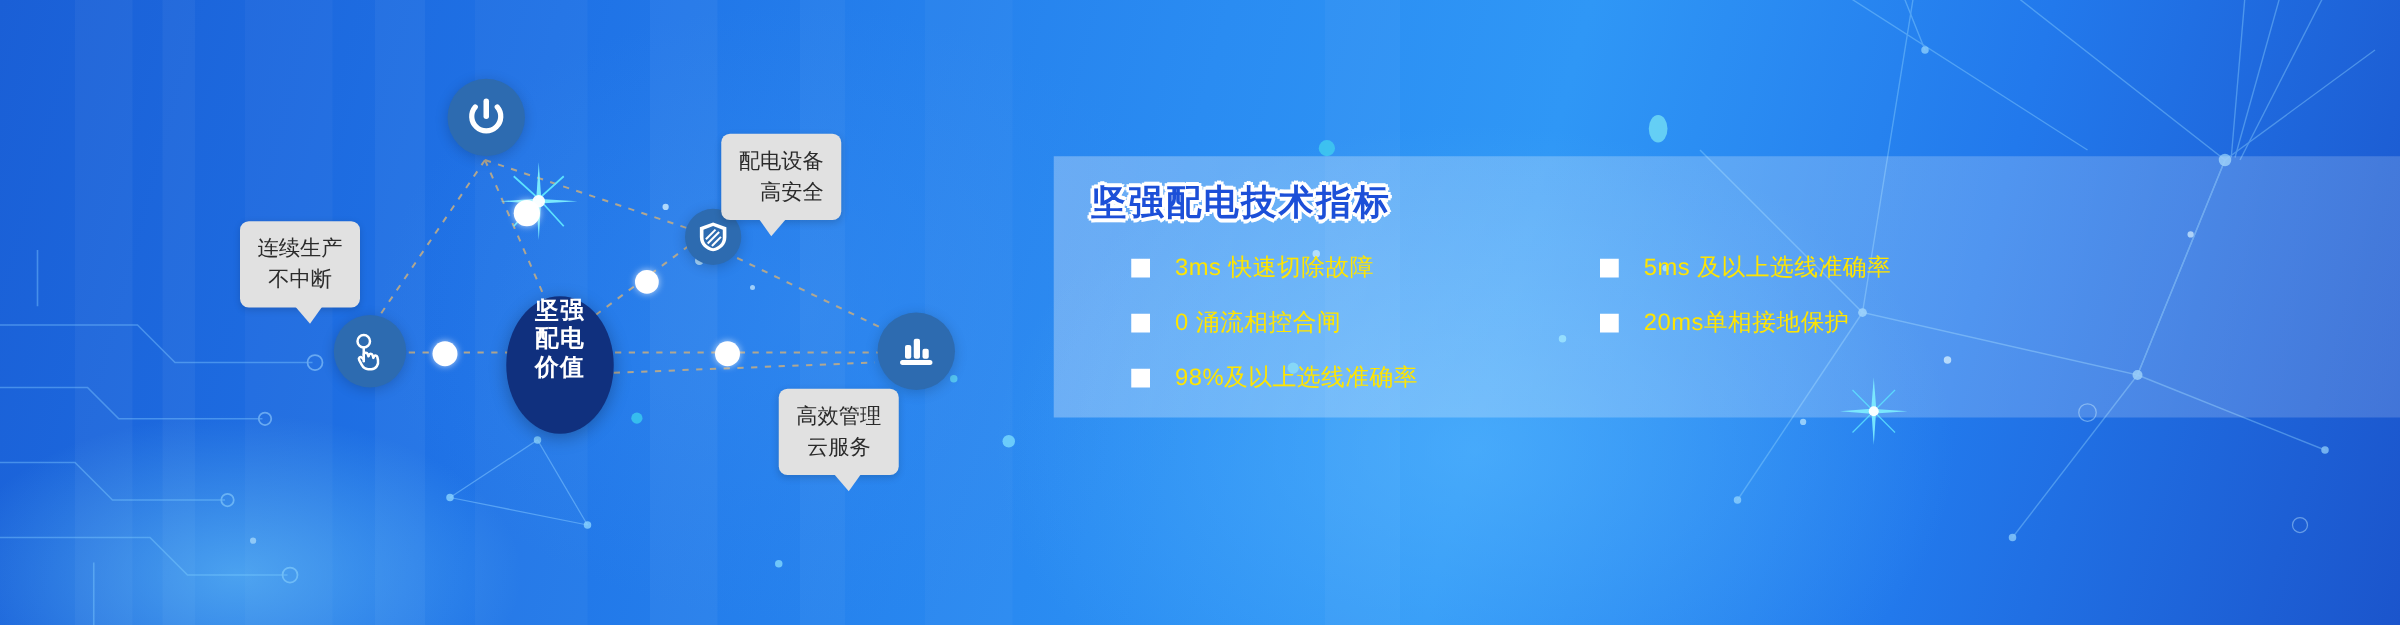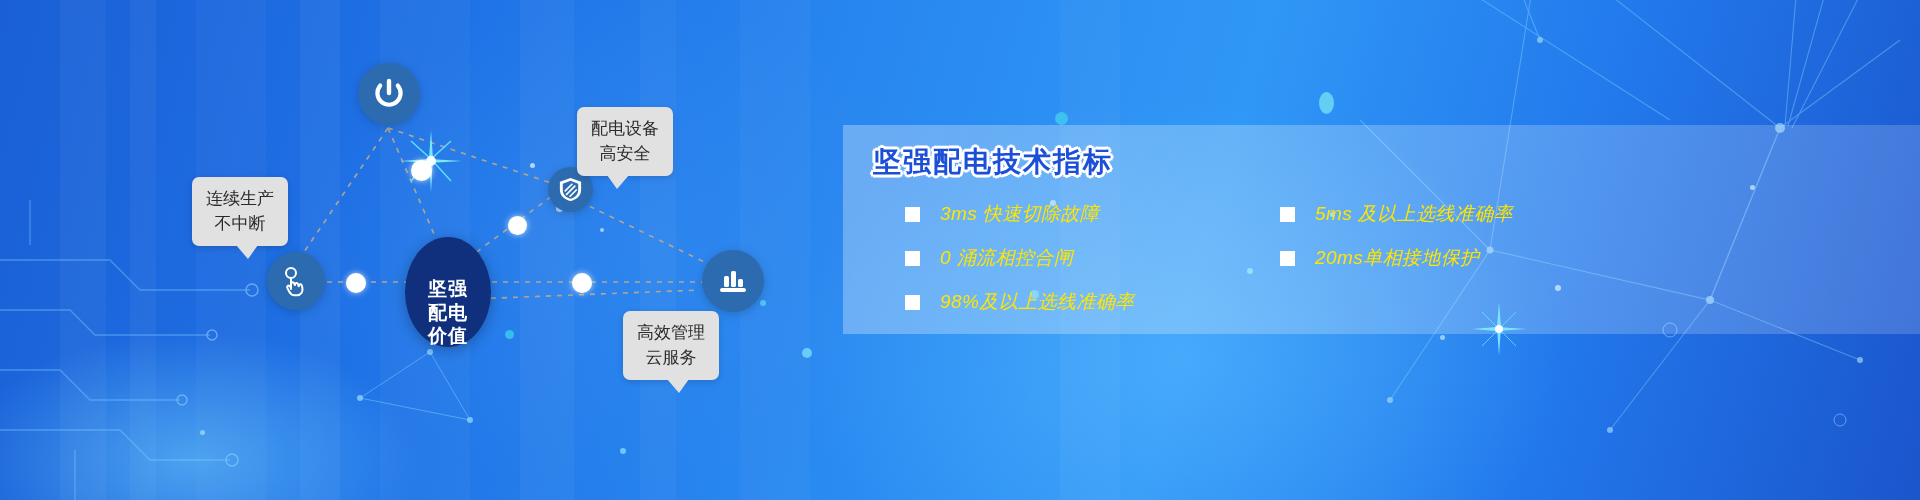--- a/index.html
+++ b/index.html
@@ -31,21 +31,21 @@
   
   .diagram{position:absolute;left:0;top:0;width:860px;height:500px;}
   .links{position:absolute;inset:0;}
 
   .node{position:absolute;border-radius:50%;display:flex;align-items:center;justify-content:center;
      box-shadow:0 2px 10px rgba(0,0,0,.18);}
   .node-icon{background:#2d6bb0;}
   .node svg{display:block;}
 
   .hub{position:absolute;border-radius:50%;background:#10307e;
-    display:flex;align-items:flex-end;justify-content:center;box-shadow:0 3px 14px rgba(0,0,0,.28);}
+    display:flex;align-items:flex-start;justify-content:center;box-shadow:0 3px 14px rgba(0,0,0,.28);}
   .hub-text{color:#fff;font-weight:bold;font-size:19px;line-height:1.22;text-align:center;letter-spacing:1px;}
 
   .wdot{position:absolute;border-radius:50%;background:#fff;box-shadow:0 0 6px rgba(255,255,255,.7);}
 
   .callout{position:absolute;background:#e1e1e1;border-radius:7px;color:#2b2b2b;
     font-size:17px;line-height:1.45;text-align:center;padding:10px 14px;white-space:nowrap;
     box-shadow:0 2px 6px rgba(0,0,0,.15);}
   .callout .tail{position:absolute;width:0;height:0;}
   .tail-bl{bottom:-13px;left:30px;border-left:10px solid transparent;border-right:12px solid transparent;border-top:14px solid #e1e1e1;}
   .tail-br{bottom:-13px;right:30px;border-left:12px solid transparent;border-right:10px solid transparent;border-top:14px solid #e1e1e1;}
@@ -54,21 +54,21 @@
 
   
   .panel{position:absolute;left:843px;top:125px;width:1077px;height:209px;
     background:linear-gradient(100deg, rgba(255,255,255,.30) 0%, rgba(255,255,255,.24) 45%, rgba(255,255,255,.17) 100%);
   }
   .panel-title{position:absolute;left:30px;top:18px;font-size:28px;font-weight:bold;color:#1c4fd8;
     letter-spacing:2px;
     text-shadow:-2px 0 #fff,0 -2px #fff,2px 0 #fff,0 2px #fff,-2px -2px #fff,2px -2px #fff,-2px 2px #fff,2px 2px #fff,-3px 0 #fff,3px 0 #fff,0 3px #fff,0 -3px #fff;}
   .bullets{position:absolute;left:62px;top:76px;width:1000px;
     display:grid;grid-template-columns:375px 375px;row-gap:18px;}
-  .bullet{display:flex;align-items:center;gap:20px;font-style:italic;}
+  .bullet{display:flex;align-items:center;gap:20px;}
   .bsq{width:15px;height:15px;background:#fff;flex:0 0 auto;}
   .btxt{color:#ffe500;font-size:19px;white-space:nowrap;letter-spacing:.4px;}
 </style>
 </head>
 <body>
 
 <div class="stage">
 
   <div class="stripes">
     <div class="stripe" style="left:60px;width:46px;"></div>
@@ -240,21 +240,21 @@
             <rect x="9" y="13" width="5" height="11" rx="1.6"></rect>
             <rect x="16" y="8" width="5" height="16" rx="1.6"></rect>
             <rect x="23" y="16" width="5" height="8" rx="1.6"></rect>
           </g>
           <path d="M7 25 h22 c2.6 0 2.6 4 0 4 H7 c-2.6 0-2.6-4 0-4 Z" fill="#fff"></path>
         </svg>
       </span>
     </div>
 
 
-    <div class="callout" style="left:577px;top:107px;">
+    <div class="callout" style="left:577px;top:107px;text-align:right;">
       <div>配电设备</div>
       <div>高安全</div>
       <span class="tail tail-bl"></span>
     </div>
 
     <div class="callout" style="left:180px;top:177px;margin-left:12px;">
       <div>连续生产</div>
       <div>不中断</div>
       <span class="tail tail-br"></span>
     </div>

